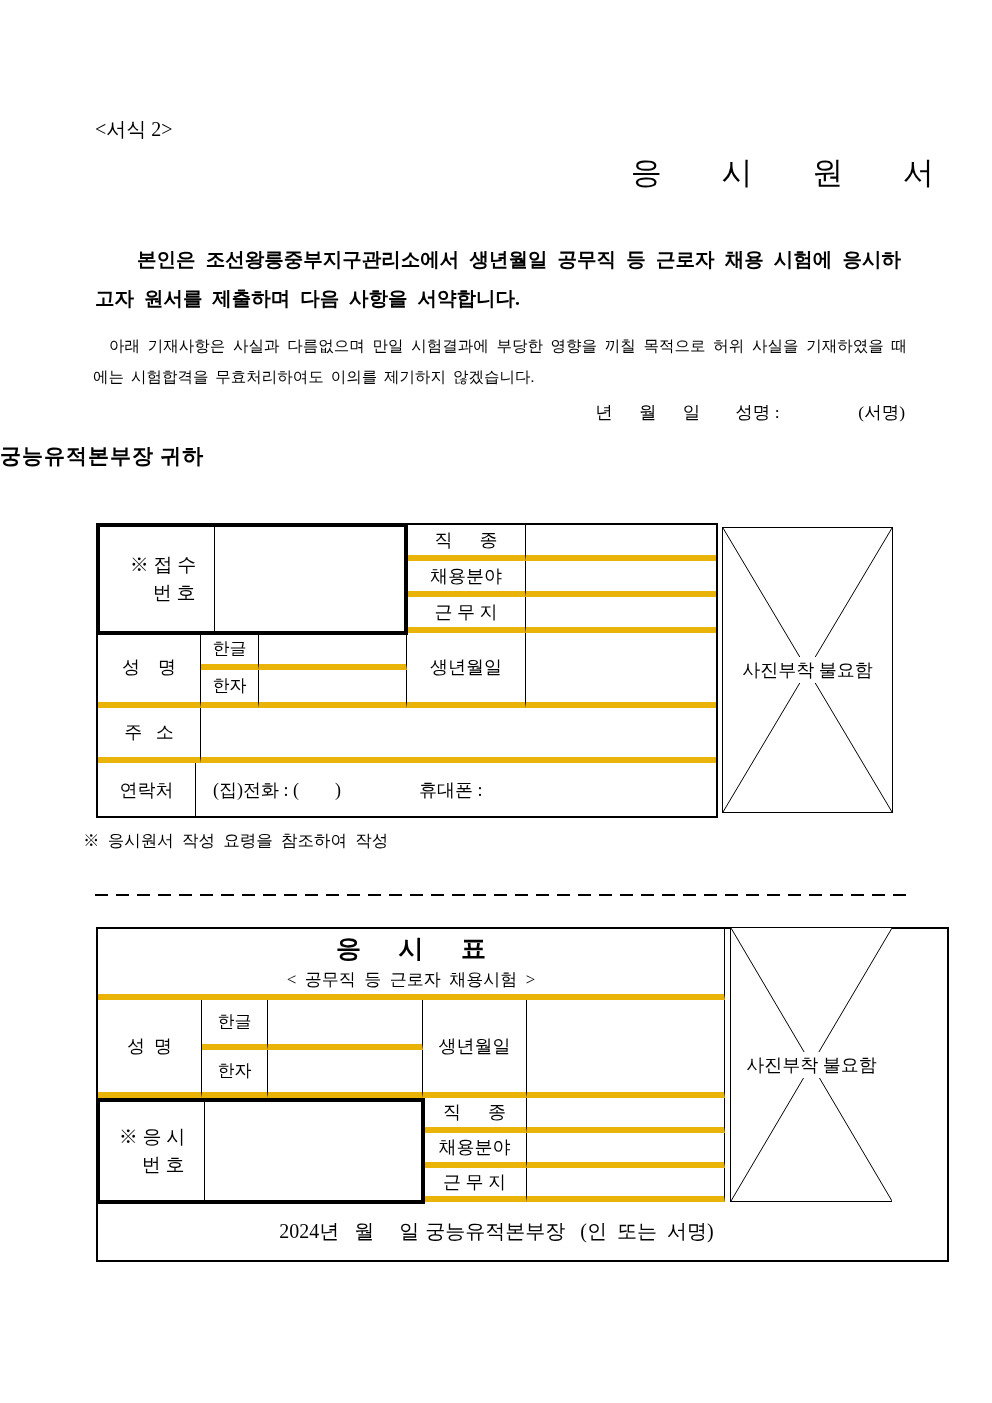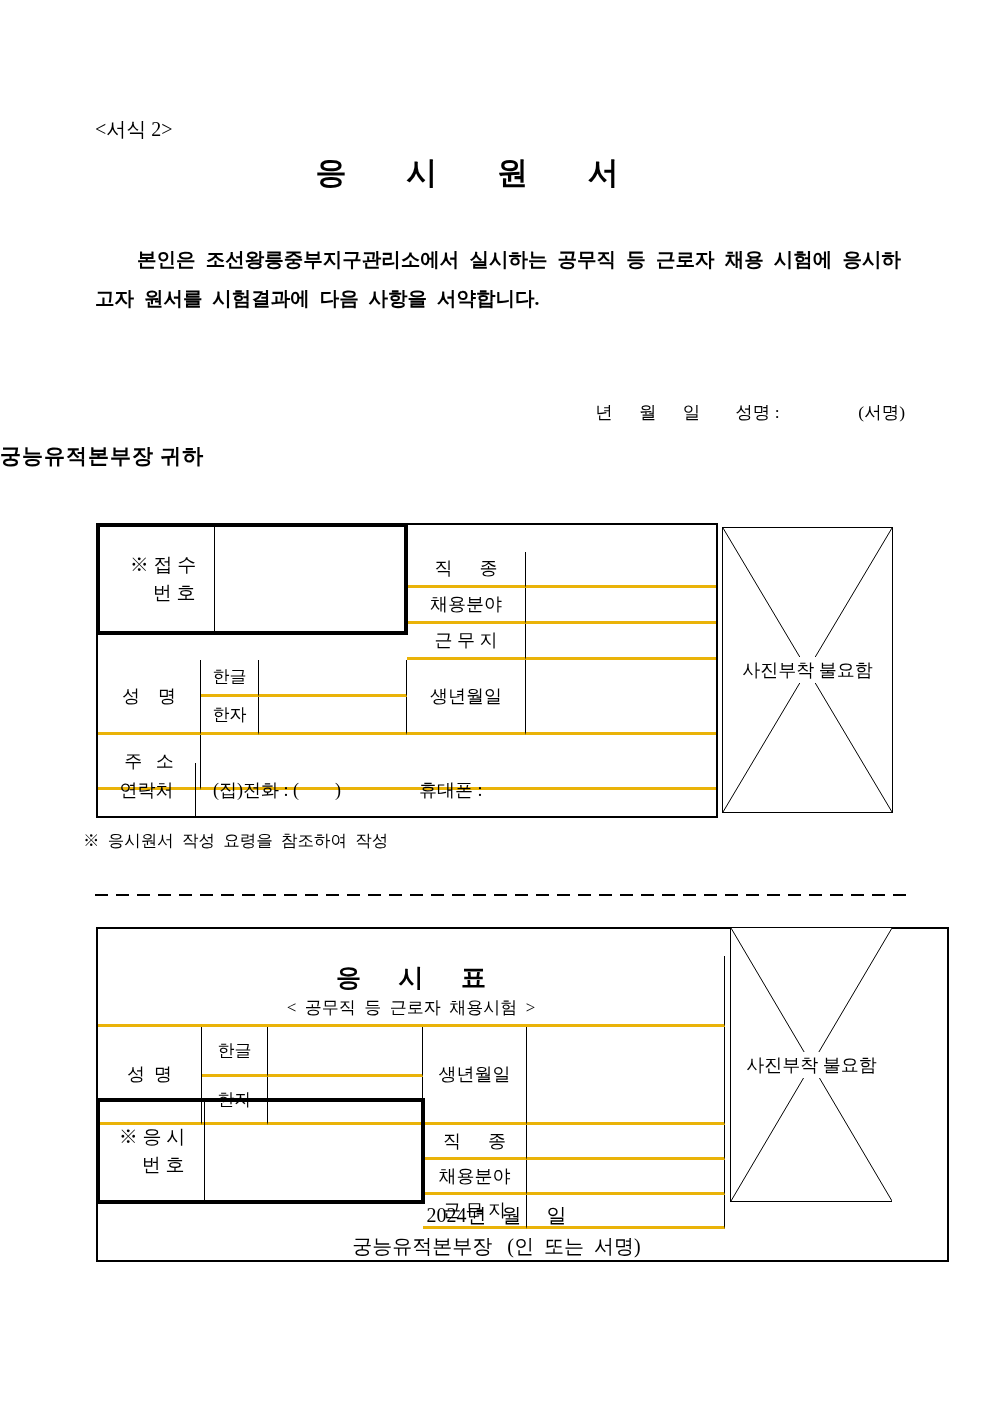--- a/index.html
+++ b/index.html
@@ -8,21 +8,21 @@
     font-family:"Liberation Serif","DejaVu Serif",serif;color:#000;
     overflow:hidden;
   }
   .abs{position:absolute;}
   .pre{white-space:pre;}
   .cell{
     position:absolute;box-sizing:border-box;display:flex;align-items:center;
     font-size:18px;line-height:1.25;
   }
   .bR{border-right:1px solid #000;}
-  .bB{border-bottom:3px solid #eab308;margin-top:27px;}
+  .bB{border-bottom:6px solid #eab308;}
   .tableBox{position:absolute;box-sizing:border-box;border:2px solid #000;background:#fff;}
   .thickBox{position:absolute;box-sizing:border-box;border:4px solid #000;z-index:3;display:flex;}
   .thickBox .lbl{
     box-sizing:border-box;border-right:1px solid #000;display:flex;flex-direction:column;
     justify-content:center;align-items:center;font-size:19px;line-height:1.5;
   }
   .photoBox{position:absolute;box-sizing:border-box;border:1.5px solid #000;background:#fff;}
   .photoBox svg{position:absolute;left:0;top:0;width:100%;height:100%;}
   .photoLabel{
     position:absolute;left:50%;top:50%;transform:translate(-50%,-50%);
@@ -33,24 +33,25 @@
     background:repeating-linear-gradient(to right,#000 0 13px,transparent 13px 21px);
   }
 </style>
 </head>
 <body>
 
 <div class="page">
 
   <div class="abs" style="left:95px;top:116px;font-size:20px;">&lt;서식 2&gt;</div>
 
-  <div class="abs pre" style="left:0;top:152px;width:960px;text-align:center;font-size:31px;font-weight:bold;letter-spacing:26px;">응 시 원 서</div>
+  <div class="abs pre" style="left:0;top:152px;width:960px;text-align:right;font-size:31px;font-weight:normal;letter-spacing:26px;">응 시 원 서</div>
 
-  <div class="abs" style="left:95px;top:240px;width:806px;font-size:19.5px;font-weight:bold;line-height:39px;text-align:justify;text-indent:42px;word-spacing:5px;">본인은 조선왕릉중부지구관리소에서 실시하는 공무직 등 근로자 채용 시험에 응시하고자 원서를 시험결과에 다음 사항을 서약합니다.</div>
+  <div class="abs" style="left:95px;top:240px;width:806px;font-size:19.5px;font-weight:bold;line-height:39px;text-align:justify;text-indent:42px;word-spacing:5px;">본인은 조선왕릉중부지구관리소에서 생년월일 공무직 등 근로자 채용 시험에 응시하고자 원서를 제출하며 다음 사항을 서약합니다.</div>
 
+  <div class="abs" style="left:93px;top:330px;width:814px;font-size:15.5px;line-height:31px;text-align:justify;text-indent:16px;word-spacing:3px;">아래 기재사항은 사실과 다름없으며 만일 시험결과에 부당한 영향을 끼칠 목적으로 허위 사실을 기재하였을 때에는 시험합격을 무효처리하여도 이의를 제기하지 않겠습니다.</div>
 
   <div class="abs pre" style="left:0;top:400px;width:905px;text-align:right;font-size:17.5px;">년      월      일        성명 :                  (서명)</div>
 
   <div class="abs" style="left:0;top:442px;width:900px;text-align:left;font-size:21px;font-weight:bold;letter-spacing:1px;">궁능유적본부장 귀하</div>
 
   <div class="tableBox" style="left:96px;top:523px;width:622px;height:295px;">
 
     <div class="cell bR bB pre" style="left:309px;top:0;width:119px;height:36px;justify-content:center;">직      종</div>
     <div class="cell bB" style="left:428px;top:0;width:190px;height:36px;"></div>
 
@@ -137,19 +138,19 @@
     <div class="cell bR bB" style="left:429px;top:239px;width:198px;height:34px;"></div>
 
     <div class="photoBox" style="left:632px;top:-1px;width:162px;height:274px;border-top:none;border-right:none;border-left:1px solid #000;border-bottom:1px solid #000;">
       <svg viewBox="0 0 100 100" preserveAspectRatio="none">
         <line x1="0" y1="0" x2="100" y2="100" stroke="#000" stroke-width="1" vector-effect="non-scaling-stroke"></line>
         <line x1="100" y1="0" x2="0" y2="100" stroke="#000" stroke-width="1" vector-effect="non-scaling-stroke"></line>
       </svg>
       <div class="photoLabel">사진부착 불요함</div>
     </div>
 
-    <div class="cell" style="left:0;top:273px;width:797px;height:58px;flex-direction:column;justify-content:center;gap:6px;">
+    <div class="cell" style="left:0;top:273px;width:797px;height:58px;flex-direction:row;justify-content:center;gap:6px;">
       <div class="pre" style="font-size:20px;">2024년   월     일</div>
       <div class="pre" style="font-size:20px;">궁능유적본부장   (인  또는  서명)</div>
     </div>
   </div>
 
 </div>
 
 </body></html>

